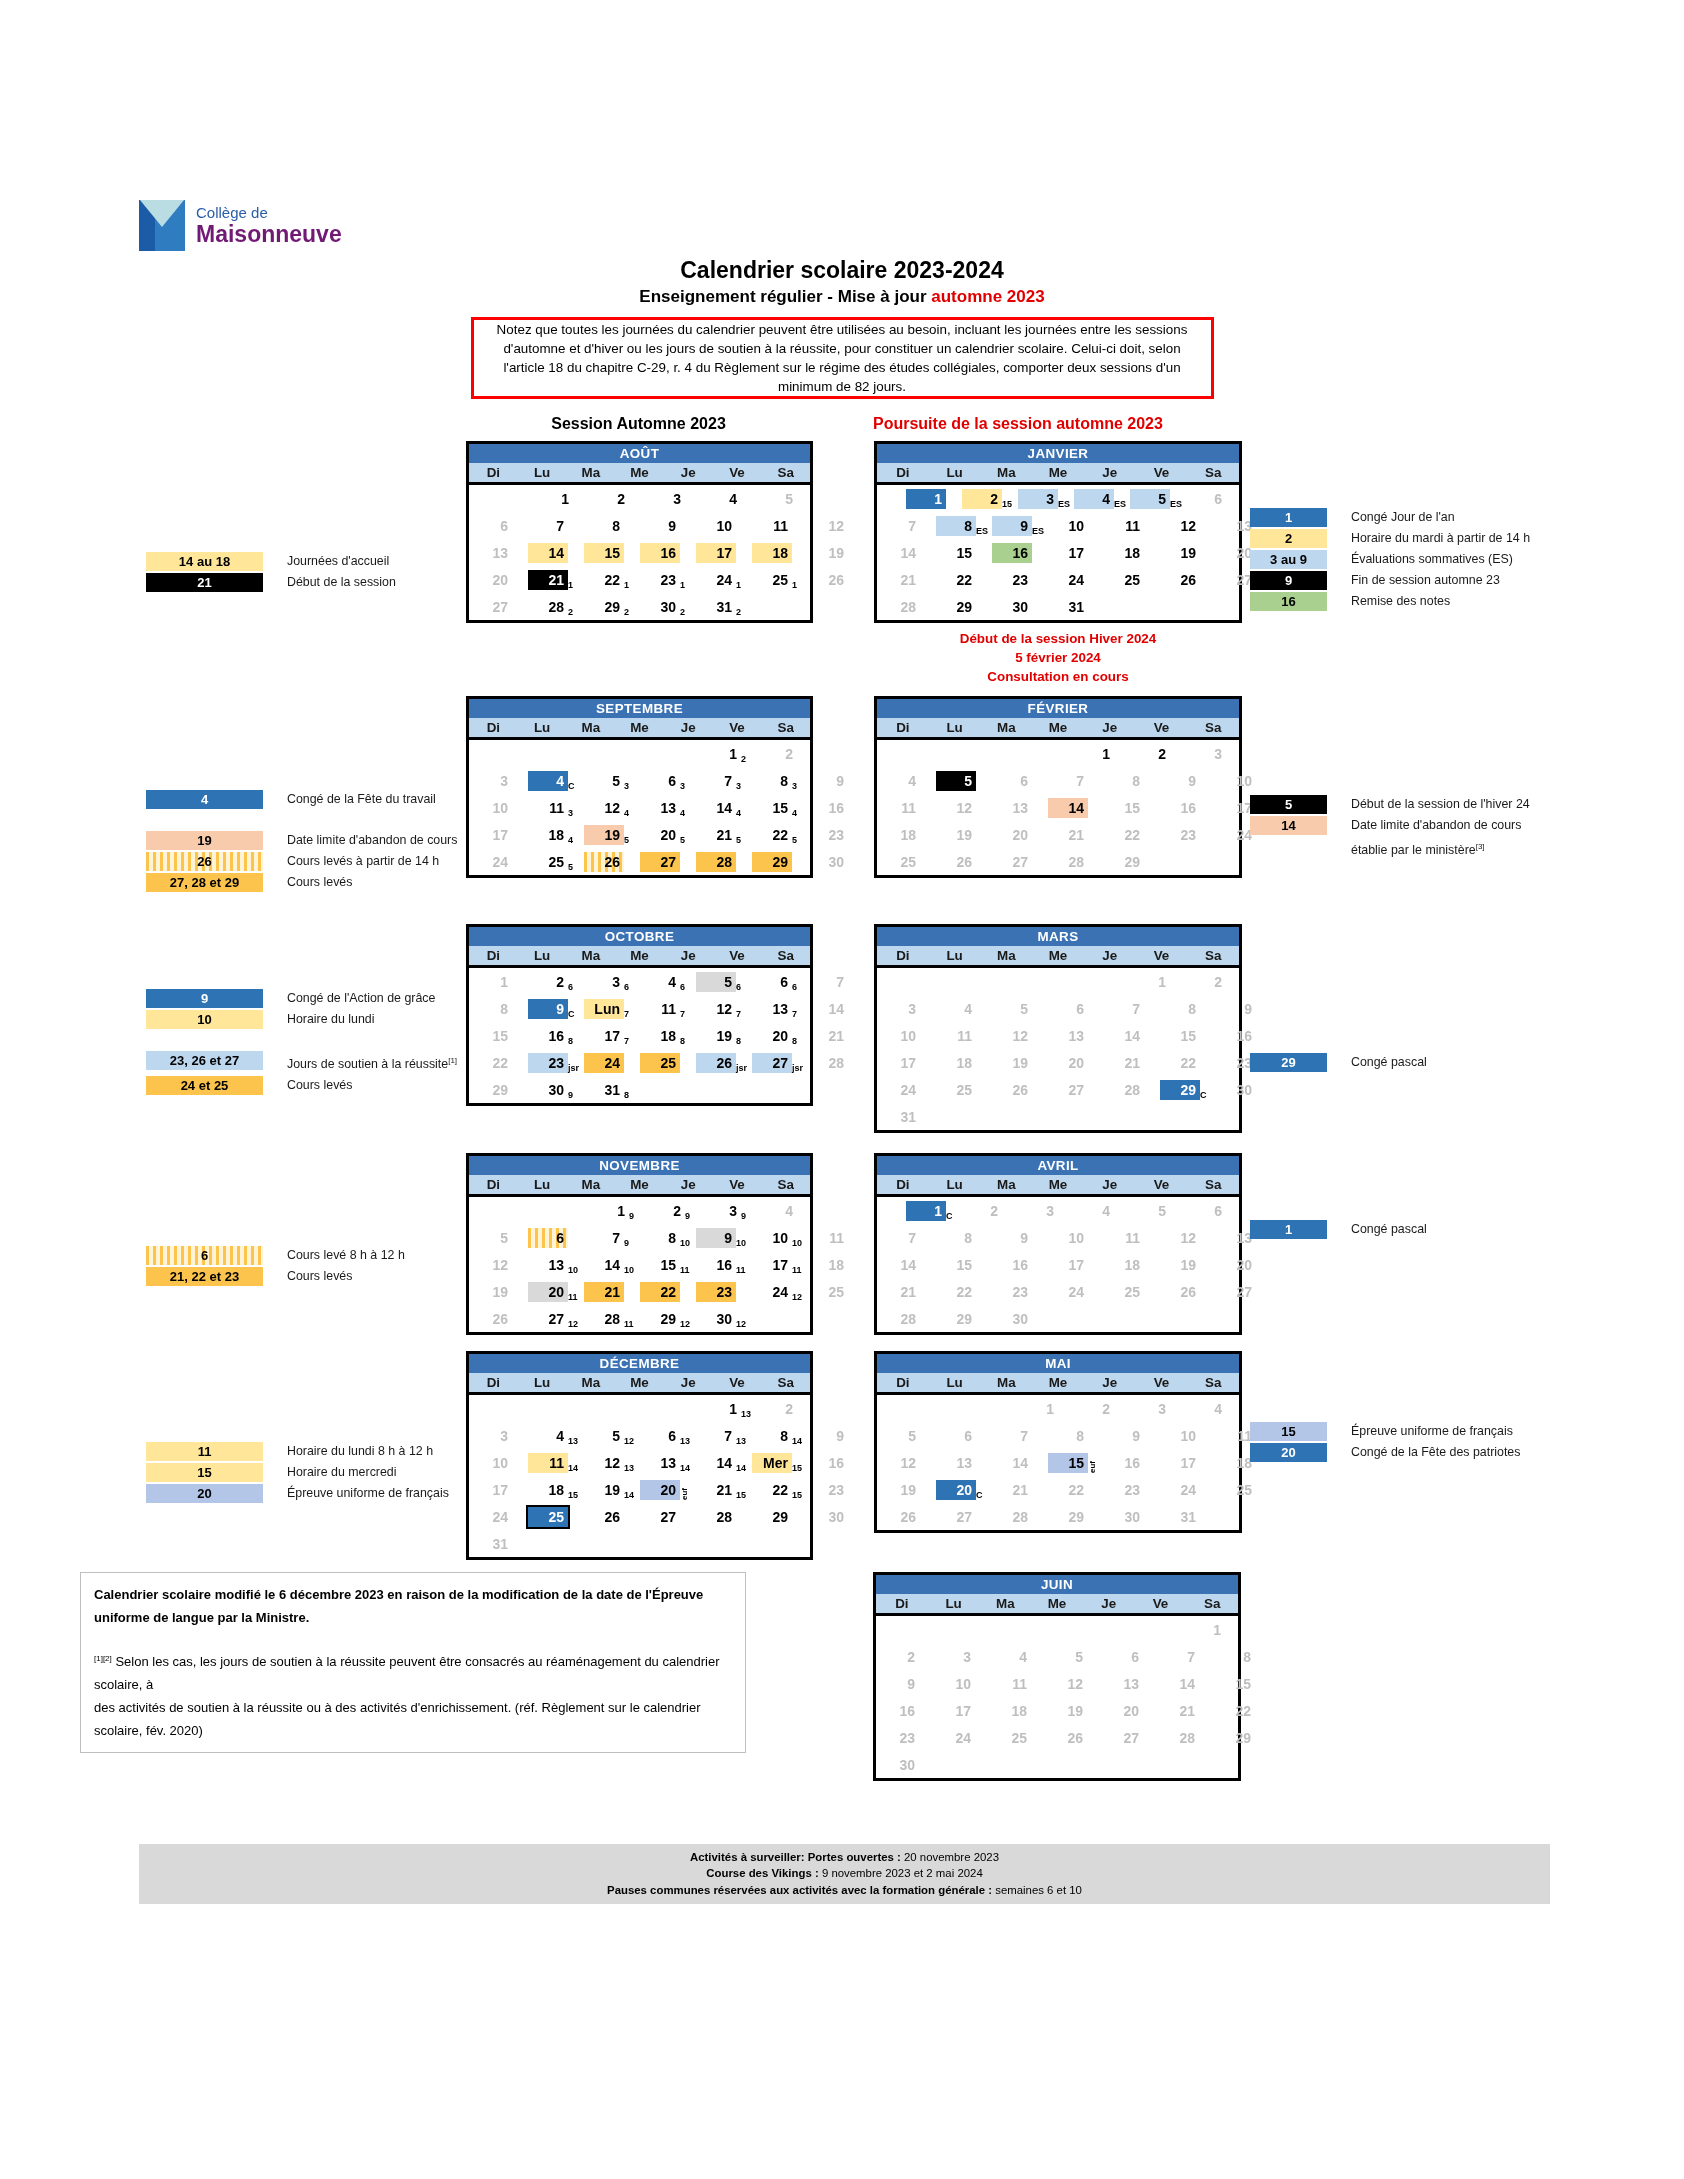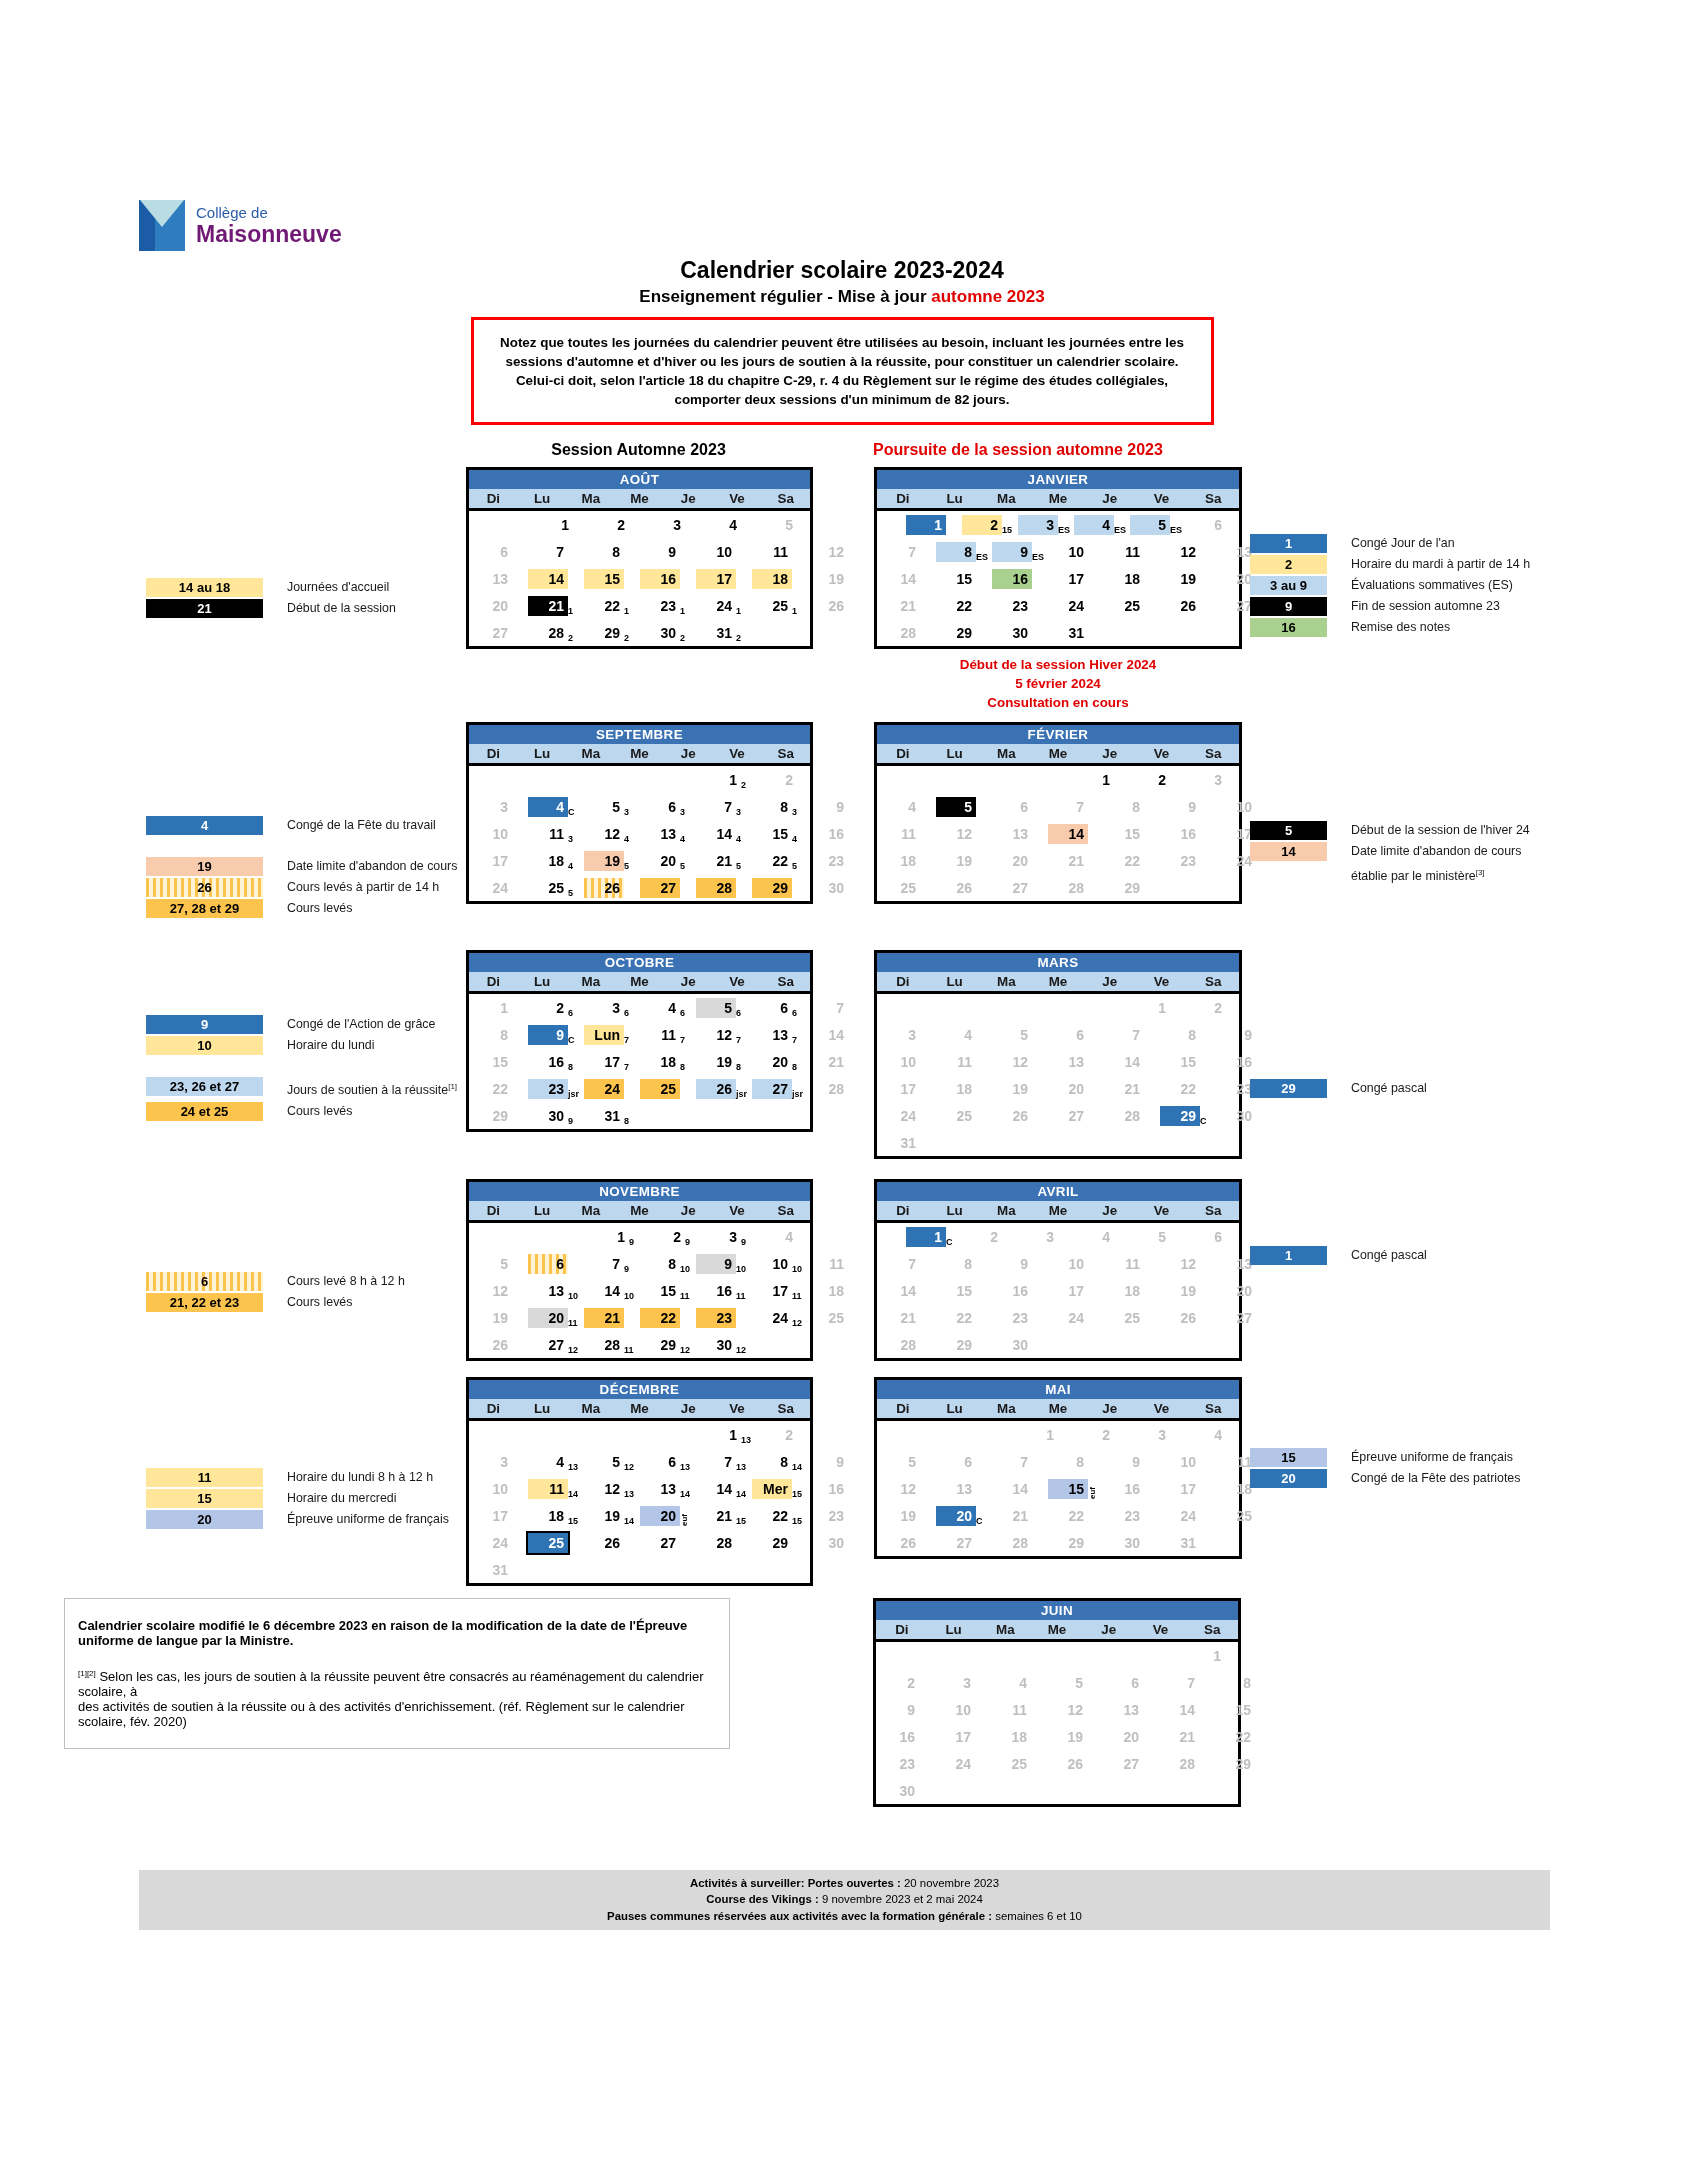--- a/index.html
+++ b/index.html
@@ -14,21 +14,21 @@
   .ltext{line-height:1.15;}
   .ltext .l1{font-size:15px;color:#2a5ca8;}
   .ltext .l2{font-size:23px;font-weight:bold;color:#701a75;}
 
   
   .titles{padding-top:257px;text-align:center;}
   .title{font-size:23px;font-weight:bold;}
   .subtitle{font-size:17px;font-weight:bold;margin-top:3px;}
   .red{color:#e10000;}
 
-  .notice{width:709px;margin:10px auto 0;border:3px solid #ff0000;padding:13px 14px;font-size:13.4px;font-weight:bold;line-height:19px;text-align:center;}
+  .notice{width:709px;margin:10px auto 0;border:3px solid #ff0000;padding:0 14px;font-size:13.4px;font-weight:normal;line-height:19px;text-align:center;}
 
   .col-headers{display:flex;margin-top:16px;font-size:16px;font-weight:bold;}
   .ch-sp{width:465px;}
   .ch-l{width:347px;text-align:center;}
   .ch-g{width:61px;}
   .ch-r{width:368px;text-align:left;}
 
   
   #cal-rows{margin-top:8px;}
   .cal-row{display:flex;align-items:flex-start;}
@@ -69,21 +69,21 @@
   .leg-item{display:flex;margin-bottom:2px;align-items:flex-start;}
   .leg-item.gapb{margin-top:22px;}
   .leg-badge{height:19px;line-height:19px;text-align:center;font-weight:bold;font-size:13px;flex:0 0 auto;}
   .leg-l .leg-badge{width:117px;margin-left:2px;}
   .leg-r .leg-badge{width:77px;}
   .leg-text{font-size:12.4px;line-height:19px;padding-left:24px;color:#1a1a1a;white-space:nowrap;}
   .leg-text sup{font-size:8px;}
 
   
   .notes-area{width:812px;flex:0 0 auto;}
-  .notes-box{margin-left:64px;width:638px;border:1.5px solid #bfbfbf;padding:19px 13px;font-size:13px;line-height:15px;}
+  .notes-box{margin-left:80px;width:638px;border:1.5px solid #bfbfbf;padding:10px 13px;font-size:13px;line-height:23px;}
   .notes-box .p1{font-weight:bold;margin:0 0 18px 0;}
   .notes-box .p2{margin:0 0 18px 0;}
   .notes-box .p3{margin:0;white-space:pre-line;}
   .notes-box sup{font-size:8px;}
 
   
   .footer{margin:63px 0 0 139px;width:1411px;background:#d9d9d9;padding:5px 0 6px;text-align:center;font-size:11.4px;line-height:16.3px;}
   .footer b{font-weight:bold;}
 </style>
 </head>

